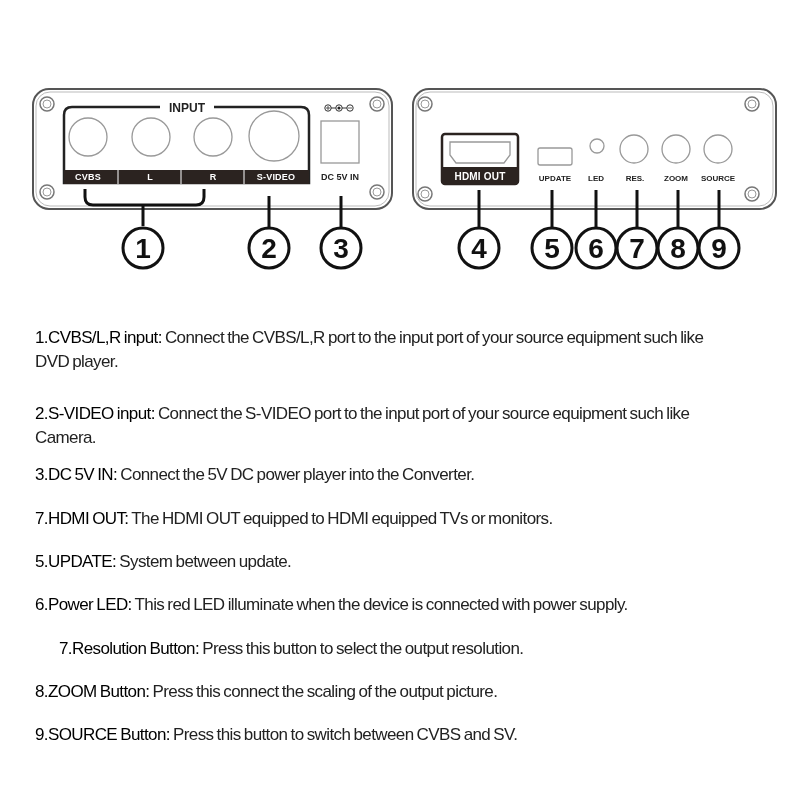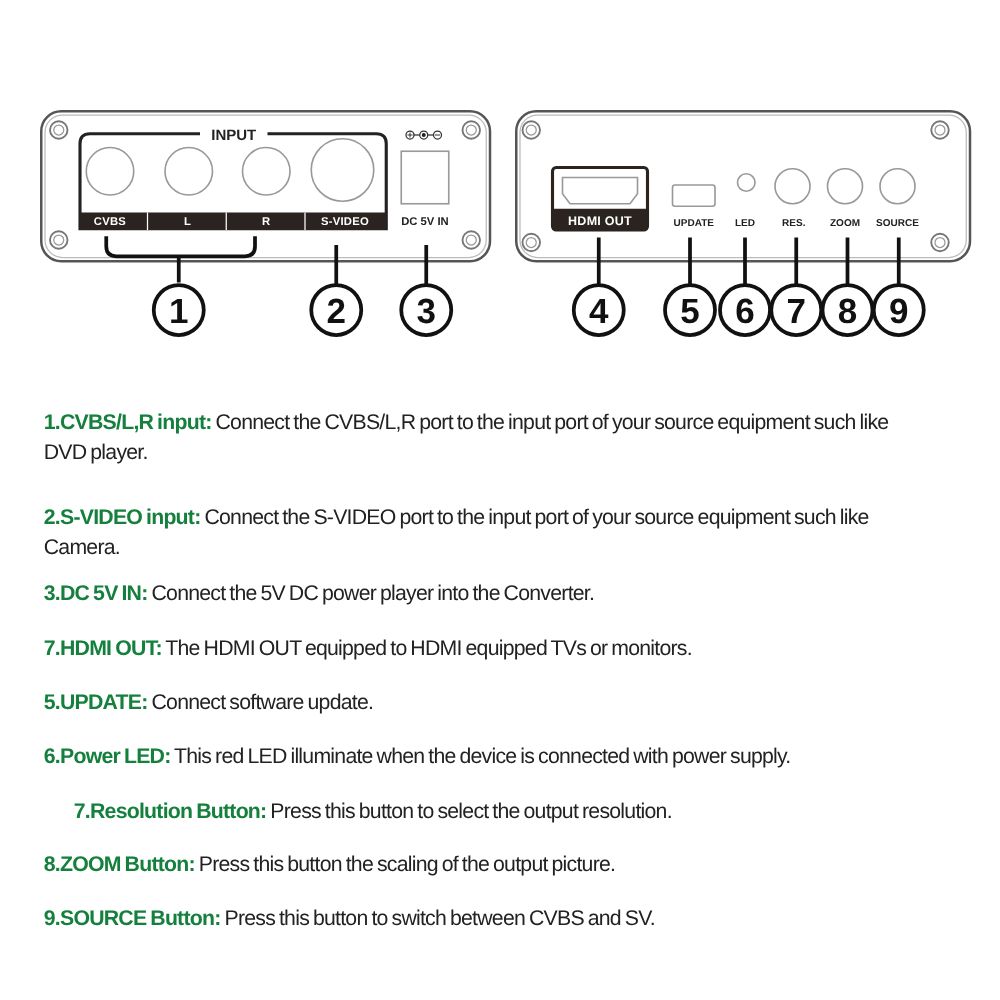--- a/index.html
+++ b/index.html
@@ -4,21 +4,21 @@
 <style>
   html, body { margin: 0; padding: 0; background: #ffffff; }
   body { width: 800px; height: 800px; position: relative; overflow: hidden; font-family: "Liberation Sans", sans-serif; }
   #diagram { position: absolute; left: 0; top: 0; width: 800px; height: 300px; }
   .panel-label { font-family: "Liberation Sans", sans-serif; font-weight: bold; font-size: 9px; fill: #ffffff; letter-spacing: 0.2px; }
   .plain-label { font-family: "Liberation Sans", sans-serif; font-weight: bold; font-size: 9px; fill: #222222; }
   .input-title { font-family: "Liberation Sans", sans-serif; font-weight: bold; font-size: 12px; fill: #222222; }
   .callout-num { font-family: "Liberation Sans", sans-serif; font-weight: bold; font-size: 28px; fill: #111111; }
   #descriptions { position: absolute; left: 35px; top: 326px; width: 760px; }
   .desc { font-family: "Liberation Sans", sans-serif; font-size: 17px; color: #222222; line-height: 24px; letter-spacing: -0.6px; word-spacing: -1px; }
-  .desc .term { font-weight: bold; color: #15803d; }
+  .desc .term { font-weight: normal; color: #000000; }
   .desc-1 { position: absolute; top: 0px; width: 680px; }
   .desc-2 { position: absolute; top: 76px; width: 680px; }
   .desc-3 { position: absolute; top: 137px; }
   .desc-4 { position: absolute; top: 181px; }
   .desc-5 { position: absolute; top: 224px; }
   .desc-6 { position: absolute; top: 267px; white-space: nowrap; }
   .desc-7 { position: absolute; top: 311px; margin-left: 24px; }
   .desc-8 { position: absolute; top: 354px; }
   .desc-9 { position: absolute; top: 397px; }
 </style>
@@ -168,18 +168,18 @@
       <circle cx="719" cy="248" r="20" fill="#fff" stroke="#111" stroke-width="3"></circle>
       <text class="callout-num" x="719" y="258" text-anchor="middle">9</text>
     </g>
 </svg>
 
 <div id="descriptions">
   <div class="desc desc-1"><span class="term">1.CVBS/L,R input:</span><span> Connect the CVBS/L,R port to the input port of your source equipment such like DVD player.</span></div>
   <div class="desc desc-2"><span class="term">2.S-VIDEO input:</span><span> Connect the S-VIDEO port to the input port of your source equipment such like Camera.</span></div>
   <div class="desc desc-3"><span class="term">3.DC 5V IN:</span><span> Connect the 5V DC power player into the Converter.</span></div>
   <div class="desc desc-4"><span class="term">7.HDMI OUT:</span><span> The HDMI OUT equipped to HDMI equipped TVs or monitors.</span></div>
-  <div class="desc desc-5"><span class="term">5.UPDATE:</span><span> Connect software update.</span></div>
+  <div class="desc desc-5"><span class="term">5.UPDATE:</span><span> System between update.</span></div>
   <div class="desc desc-6"><span class="term">6.Power LED:</span><span> This red LED illuminate when the device is connected with power supply.</span></div>
   <div class="desc desc-7"><span class="term">7.Resolution Button:</span><span> Press this button to select the output resolution.</span></div>
-  <div class="desc desc-8"><span class="term">8.ZOOM Button:</span><span> Press this button the scaling of the output picture.</span></div>
+  <div class="desc desc-8"><span class="term">8.ZOOM Button:</span><span> Press this connect the scaling of the output picture.</span></div>
   <div class="desc desc-9"><span class="term">9.SOURCE Button:</span><span> Press this button to switch between CVBS and SV.</span></div>
 </div>
 
 </body></html>

